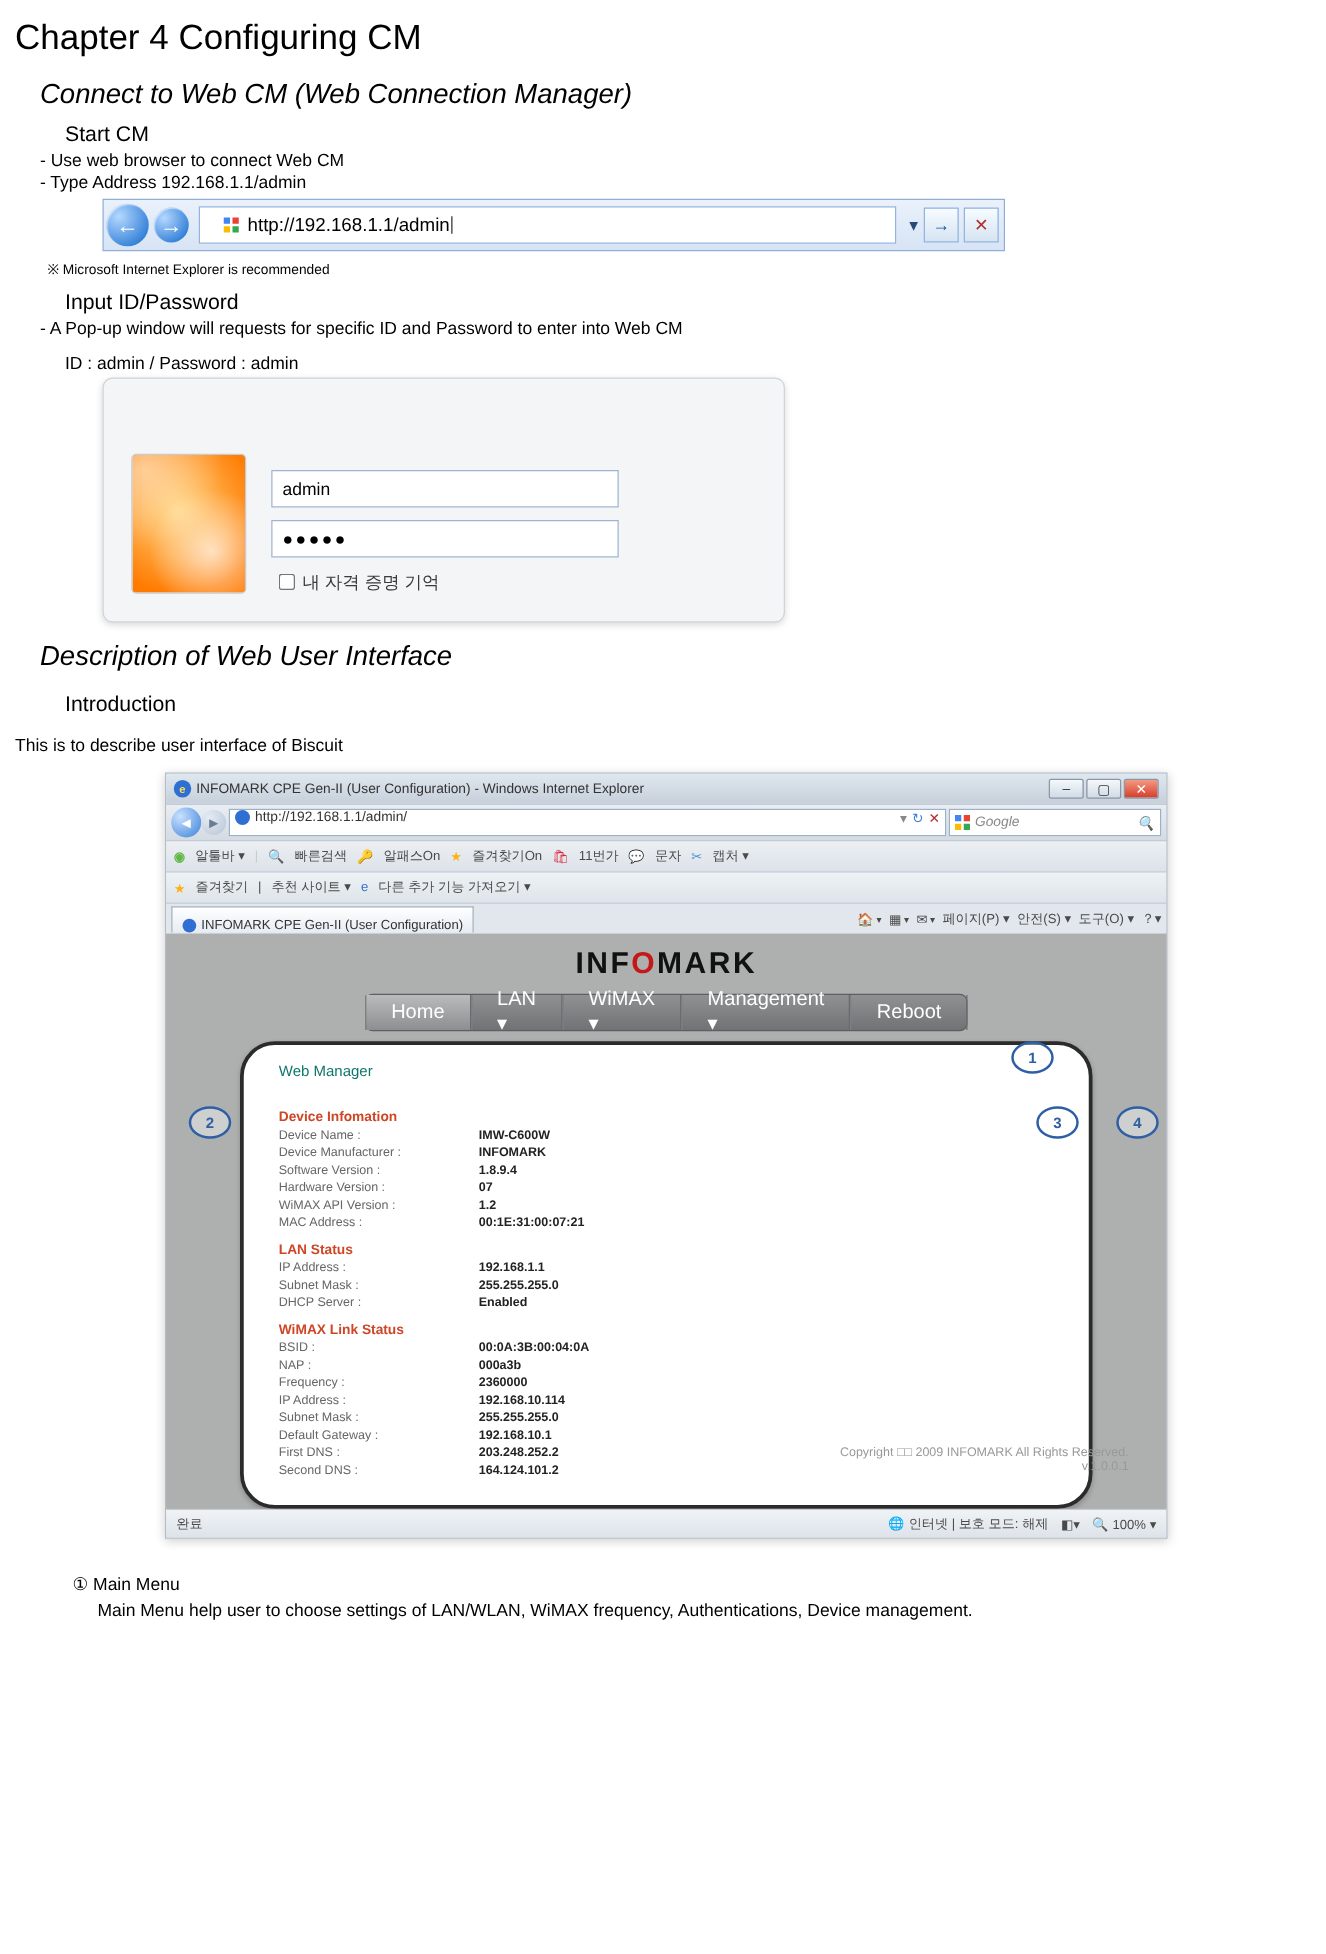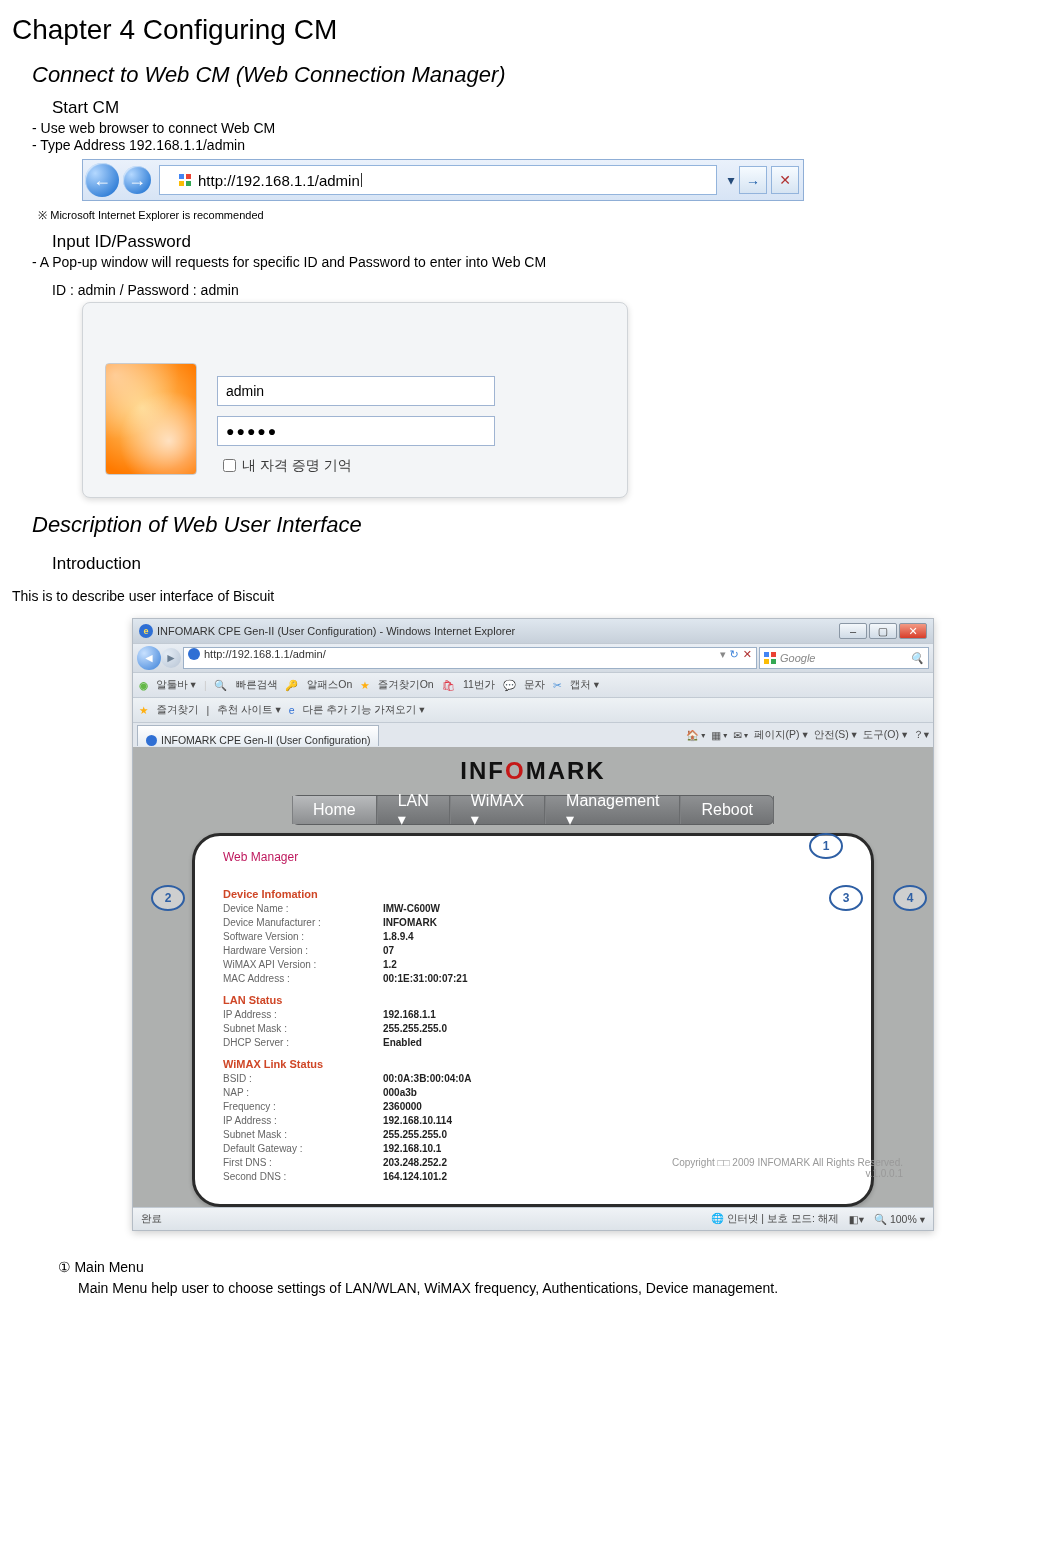--- a/index.html
+++ b/index.html
@@ -235,21 +235,21 @@
   }
   .navrow .ni{
     height:28px;border-left:1px solid #7e8082;border-right:1px solid #696b6d;
     display:flex;align-items:center;padding:0 20px;color:#fff;font-size:16px;gap:4px;
   }
   .navrow .ni:first-child{background:linear-gradient(#b9bbbd,#8c8e90);}
   .panel{
     width:620px;height:340px;margin:0 auto;background:#fff;border-radius:28px;border:3px solid #2b2b2b;padding:14px 28px;
     box-shadow:0 2px 4px rgba(0,0,0,.2);
   }
-  .panel h4{margin:0 0 24px;color:#be185d;font-weight:normal;font-size:12px;}
+  .panel h4{margin:0 0 24px;color:#0f766e;font-weight:normal;font-size:12px;}
   .grp-title{color:#cf4626;font-weight:bold;font-size:11px;margin:8px 0 2px;}
   .kv-row{display:flex;font-size:10px;line-height:14px;color:#666;}
   .kv-row .k{width:160px;}
   .kv-row .v{font-weight:bold;color:#222;}
   .copyright{
     position:absolute;bottom:28px;right:30px;font-size:10px;color:#999;text-align:right;
   }
   .ie-status{
     height:22px;border-top:1px solid #c2cad3;background:linear-gradient(#f0f3f6,#dde3e9);
     display:flex;align-items:center;justify-content:space-between;padding:0 8px;font-size:10.5px;color:#4a4a4a;

